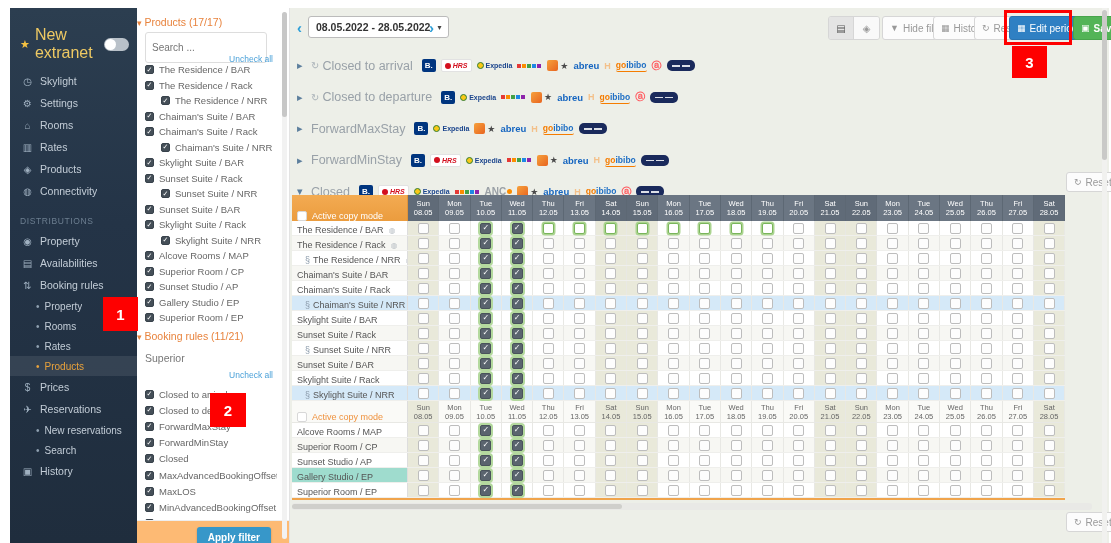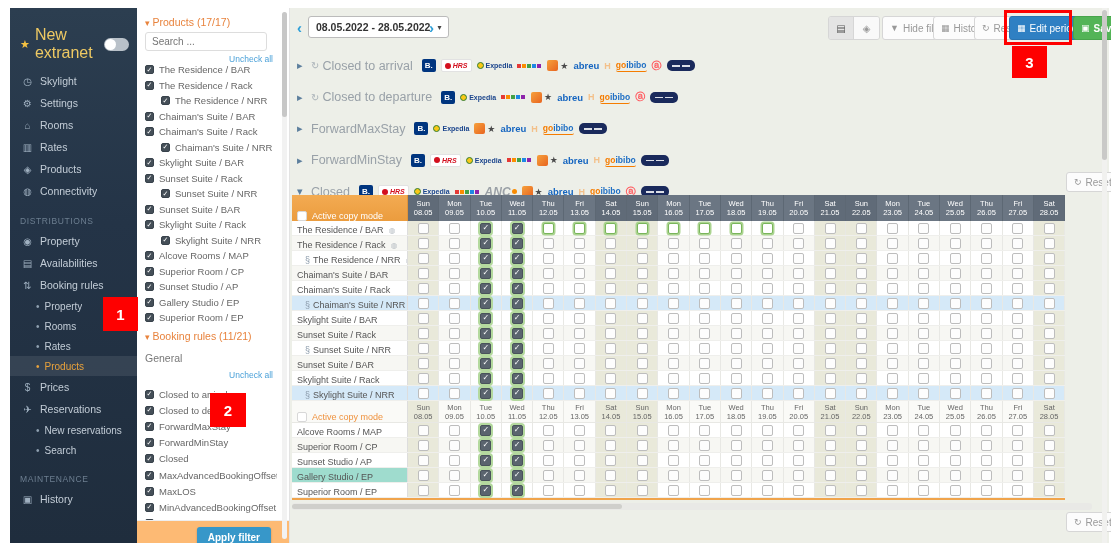--- a/index.html
+++ b/index.html
@@ -18,25 +18,25 @@
   .side-item { display:flex; align-items:center; height:22px; padding:0 6px 0 10px; color:#c3cdd7; font-size:10.5px; cursor:default; }
   .side-item .s-icon { width:15px; font-size:10px; color:#9fb0c0; margin-right:5px; text-align:center; flex:none; }
   .side-item.sub { padding-left:26px; height:20px; font-size:10px; }
   .side-item .bullet { margin-right:5px; color:#8fa0b0; }
   .side-item.active { background:rgba(255,255,255,.09); color:#e9a23b; }
   .side-item.active .bullet { color:#e9a23b; }
   .s-label { white-space:nowrap; overflow:hidden; }
 
   
   #filter-panel { position:absolute; left:137px; top:8px; width:153px; height:535px; background:#fff; border-right:1px solid #e3e3e3; }
-  .fp-header { position:absolute; left:8px; color:#e8833d; font-size:10.5px; white-space:nowrap; }
+  .fp-header { position:absolute; left:0; color:#e8833d; font-size:10.5px; white-space:nowrap; }
   .fp-header .chev { font-size:9px; margin-right:3px; }
   #fp-products-header { top:8px; }
   #fp-rules-header { top:322px; }
-  #fp-search { position:absolute; left:8px; top:24px; width:122px; height:19px; border:1px solid #ddd; border-radius:3px;
+  #fp-search { position:absolute; left:8px; top:24px; width:122px; height:31px; border:1px solid #ddd; border-radius:3px;
     font-size:10px; color:#888; padding:0 6px; font-family:inherit; }
   .fp-uncheck { position:absolute; right:16px; font-size:8.5px; color:#4da2d9; cursor:pointer; }
   #fp-uncheck-products { top:46px; }
   #fp-general { position:absolute; left:8px; top:344px; font-size:10.5px; color:#777; }
   #fp-uncheck-rules { top:362px; }
   .f-list { position:absolute; left:8px; right:12px; }
   #products-list { top:54px; }
   #rules-list { top:378px; }
   .f-item { display:flex; align-items:center; height:15.5px; overflow:hidden; }
   #rules-list .f-item { height:16.2px; }
@@ -78,21 +78,21 @@
   .rule-sec .rule-ic { color:#aab2b8; font-size:10px; margin-right:3px; }
   .sec-label { color:#99a1a8; font-size:12.5px; margin-right:9px; white-space:nowrap; }
   .chs { display:flex; align-items:center; }
   .ch { display:inline-flex; align-items:center; height:13px; border-radius:2px; margin-right:5px; font-weight:bold; }
   .ch.booking { background:#00357f; color:#fff; font-size:8px; padding:0 3px; }
   .ch.hrs { background:#fff; border:1px solid #e2e2e2; color:#d30f1e; font-size:7px; padding:0 3px; font-style:italic; }
   .ch.hrs .dot { width:6px; height:6px; border-radius:50%; background:#d30f1e; margin-right:2px; }
   .ch.expedia { color:#1a448c; font-size:7px; }
   .ch.expedia .sun { width:7px; height:7px; border-radius:50%; background:#f9c816; border:1px solid #2f7d32; margin-right:2px; }
   .ch.dots .sq { width:4px; height:4px; margin-right:1px; display:inline-block; }
-  .ch.anixe { color:#9aa0a6; font-size:12px; font-style:italic; }
+  .ch.anixe { color:#9aa0a6; font-size:10px; }
   .ch.anixe::after { content:""; width:5px; height:5px; border-radius:50%; background:#fb8c00; margin-left:1px; }
   .ch.star .sq-o { width:11px; height:11px; border-radius:2px; background:linear-gradient(135deg,#f6a13c,#e8641f); margin-right:2px; }
   .ch.star b { color:#4a4a4a; font-size:9px; }
   .ch.abreu { color:#1565c0; font-size:9.5px; font-weight:800; }
   .ch.hlight { color:#f3c08a; font-size:9px; }
   .ch.goibibo { font-size:8.5px; border-bottom:1px solid #f57c00; }
   .ch.goibibo .go { color:#f57c00; } .ch.goibibo .ibibo { color:#1f6fc4; }
   .ch.airbnb { color:#ff5a5f; font-size:10px; }
   .ch.navy { background:#1a2a5c; width:28px; height:11px; border-radius:5px; justify-content:center; }
   .ch.navy .ln { width:8px; height:1.5px; background:rgba(255,255,255,.85); margin:0 1px; }
@@ -221,21 +221,20 @@
           <span class="s-label">Reservations</span>
         </div>
         <div class="side-item sub">
           <span class="bullet">•</span>
           <span class="s-label">New reservations</span>
         </div>
         <div class="side-item sub">
           <span class="bullet">•</span>
           <span class="s-label">Search</span>
         </div>
-        <div class="side-section">MAINTENANCE</div>
         <div class="side-item">
           <span class="s-icon">▣</span>
           <span class="s-label">History</span>
         </div>
       </div>
   </aside>
 
   <section id="filter-panel">
     <div class="fp-header" id="fp-products-header">
       <span class="chev">▾</span><span>Products (17/17)</span>
@@ -308,21 +307,21 @@
           <span class="f-label">Gallery Studio / EP</span>
         </div>
         <div class="f-item">
           <span class="f-cb"></span>
           <span class="f-label">Superior Room / EP</span>
         </div>
       </div>
     <div class="fp-header" id="fp-rules-header">
       <span class="chev">▾</span><span>Booking rules (11/21)</span>
     </div>
-    <div id="fp-general">General</div>
+    <div id="fp-general">Superior</div>
     <div class="fp-uncheck" id="fp-uncheck-rules">Uncheck all</div>
     <div class="f-list" id="rules-list">
         <div class="f-item">
           <span class="f-cb"></span>
           <span class="f-label">Closed to arrival</span>
         </div>
         <div class="f-item">
           <span class="f-cb"></span>
           <span class="f-label">Closed to departure</span>
         </div>

